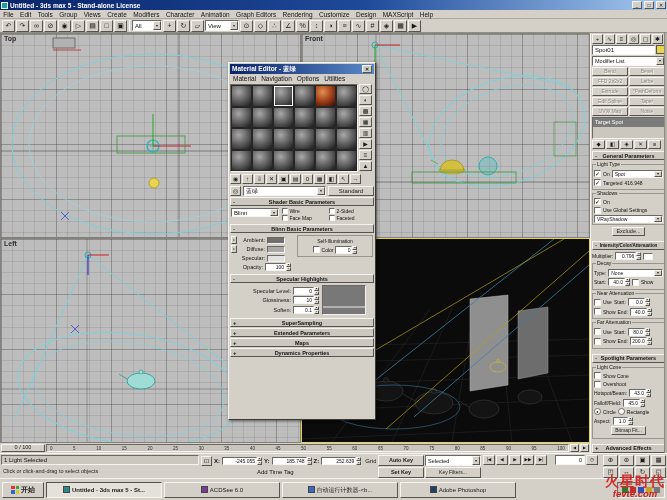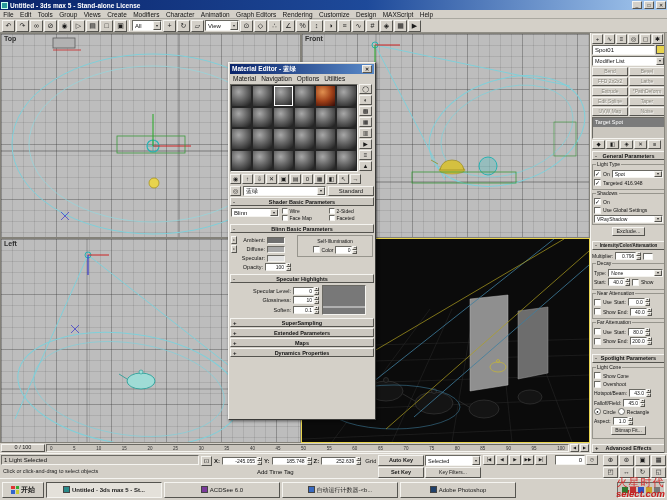--- a/index.html
+++ b/index.html
@@ -164,21 +164,21 @@
 .task-btn:nth-of-type(3) .task-ico{background:#3a6ac0}
 .task-btn:nth-of-type(4) .task-ico{background:#20406a}
 .tray{margin-left:auto;height:16px;display:flex;align-items:center;gap:2px;padding:0 4px;flex:none}
 .tray span{width:6px;height:6px;display:block}
 .tray span:nth-child(1){background:#2f7a2f}.tray span:nth-child(2){background:#c03030}
 .tray span:nth-child(3){background:#2f50c0}.tray span:nth-child(4){background:#c8a028}
 .tray span:nth-child(5){background:#777}
 
 
 #watermark{position:absolute;right:2px;bottom:1px;z-index:40;text-align:center;line-height:1.05;pointer-events:none}
-.wm1{font-size:11px;font-weight:normal;color:#d42a2a;letter-spacing:1px}
+.wm1{font-size:14px;font-weight:bold;color:#d42a2a;letter-spacing:1px}
 .wm2{font-size:9.5px;font-weight:bold;font-style:italic;color:#c81e1e}
 </style>
 </head>
 <body>
 
 <div id="screen">
 
   <div id="titlebar" class="abs">
     <span class="app-ico"></span>
     <span class="t-title">Untitled - 3ds max 5 - Stand-alone License</span>
@@ -1091,16 +1091,16 @@
       <span></span>
       <span></span>
       <span></span>
       <span></span>
       <span></span>
     </span>
   </div>
 
   <div id="watermark">
     <div class="wm1">火星时代</div>
-    <div class="wm2">select.com</div>
+    <div class="wm2">fevte.com</div>
   </div>
 
 </div>
 
 </body></html>

